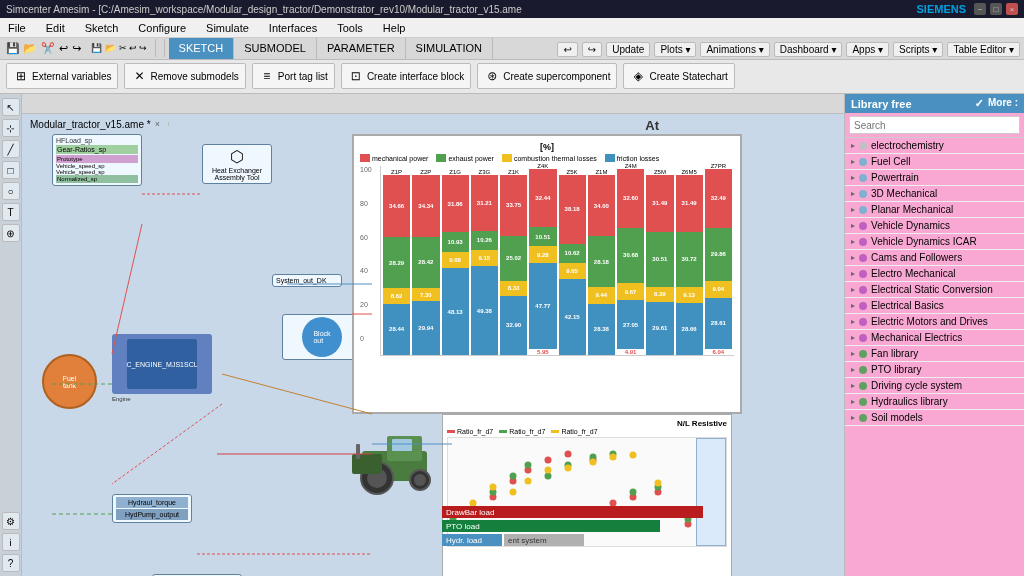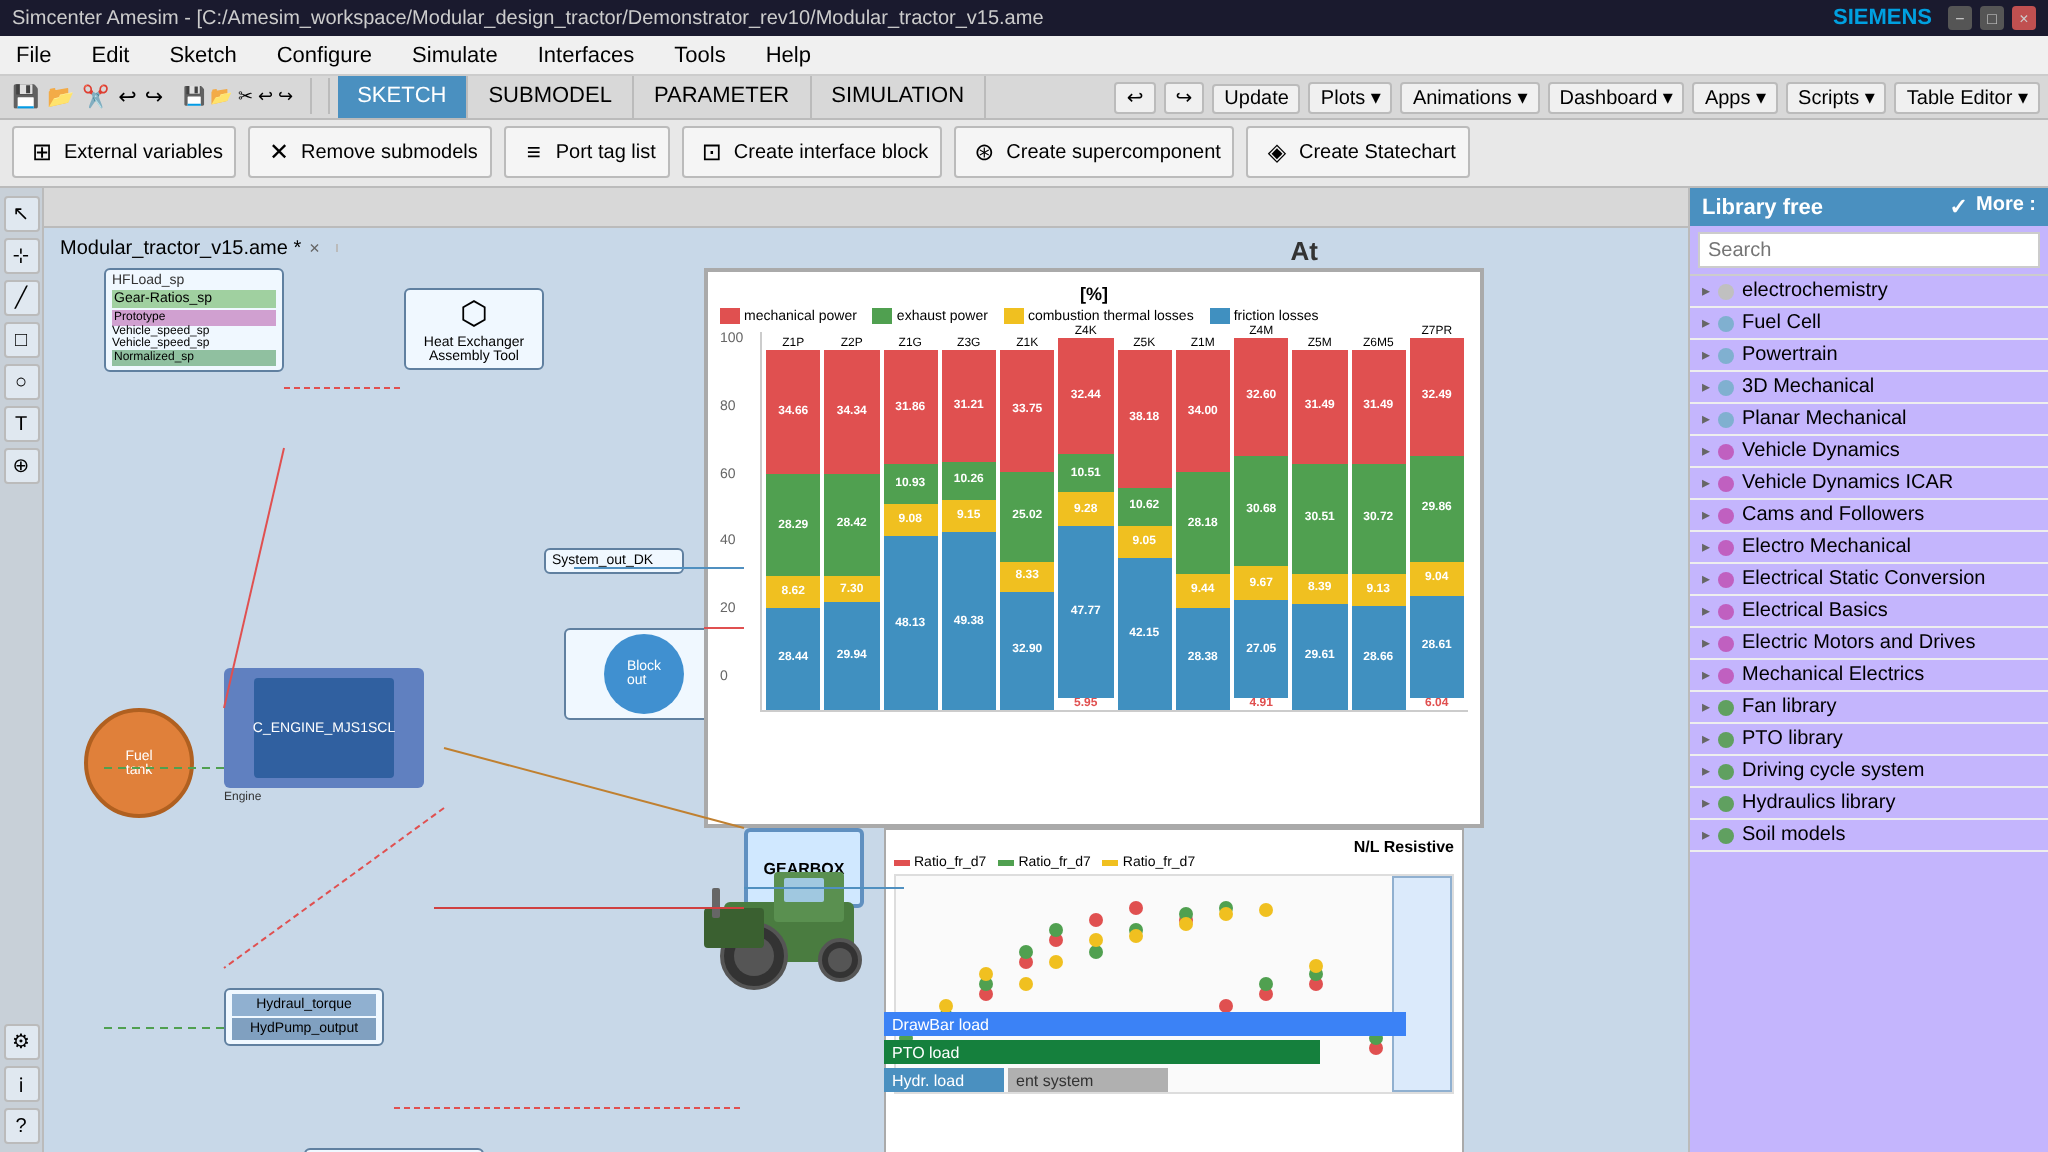--- a/index.html
+++ b/index.html
@@ -206,21 +206,21 @@
       position: absolute;
       bottom: 20px;
       left: 420px;
       width: 290px;
       height: 50px;
     }
 
     
     #library-tree {
       width: 180px;
-      background: #c4b5fd;
+      background: #f9a8d4;
       border-left: 1px solid #bbb;
       display: flex;
       flex-direction: column;
     }
     #library-header {
       background: #4a90c0;
       color: white;
       padding: 3px 6px;
       font-size: 11px;
       font-weight: bold;
@@ -427,21 +427,20 @@
 
       <div style="position:absolute;left:20px;top:240px;width:55px;height:55px;background:#e0803a;border-radius:50%;border:2px solid #b06020;display:flex;align-items:center;justify-content:center;font-size:7px;color:white;text-align:center;">Fuel<br>tank</div>
 
       <div style="position:absolute;left:90px;top:220px;width:100px;height:70px;">
         <div style="background:#6080c0;width:100%;height:60px;border-radius:3px;display:flex;align-items:center;justify-content:center;">
           <div style="background:#3060a0;width:70px;height:50px;border-radius:2px;display:flex;align-items:center;justify-content:center;font-size:7px;color:white;text-align:center;">C_ENGINE_MJS1SCL</div>
         </div>
         <div style="font-size:6px;color:#333;margin-top:2px;">Engine</div>
       </div>
 
-      <div class="gearbox-block" style="left:350px;top:300px;">GEARBOX</div>
 
       <div class="node-block" style="left:90px;top:380px;width:80px;">
         <div style="background:#90b0d0;padding:2px;font-size:7px;text-align:center;">Hydraul_torque</div>
         <div style="background:#80a0c0;padding:2px;font-size:7px;text-align:center;margin-top:1px;">HydPump_output</div>
       </div>
 
       <div class="node-block" style="left:130px;top:460px;width:90px;">
         
         
       </div>
@@ -671,21 +670,21 @@
             <div style="position: absolute; left: 210px; top: 45%; width: 7px; height: 7px; background: rgb(80, 160, 80); border-radius: 50%; transform: translate(-50%, -50%);"></div>
             <div style="position: absolute; left: 210px; top: 42%; width: 7px; height: 7px; background: rgb(240, 192, 32); border-radius: 50%; transform: translate(-50%, -50%);"></div>
             <div style="position: absolute; left: 240px; top: 80%; width: 7px; height: 7px; background: rgb(224, 80, 80); border-radius: 50%; transform: translate(-50%, -50%);"></div>
             <div style="position: absolute; left: 240px; top: 75%; width: 7px; height: 7px; background: rgb(80, 160, 80); border-radius: 50%; transform: translate(-50%, -50%);"></div>
             <div style="position: absolute; left: 240px; top: 70%; width: 7px; height: 7px; background: rgb(240, 192, 32); border-radius: 50%; transform: translate(-50%, -50%);"></div>
             <div style="position: absolute; right: 0px; top: 0px; width: 30px; height: 100%; background: rgba(150, 200, 255, 0.3); border: 1px solid rgb(144, 176, 208);"></div>
           </div>
       </div>
 
       <div id="load-bars">
-        <div style="height:12px;background:#3b82f6;width:90%;display:flex;align-items:center;padding-left:4px;font-size:8px;color:white;margin-bottom:2px;">DrawBar load</div>
+        <div style="height:12px;background:#b91c1c;width:90%;display:flex;align-items:center;padding-left:4px;font-size:8px;color:white;margin-bottom:2px;">DrawBar load</div>
         <div style="height:12px;background:#15803d;width:75%;display:flex;align-items:center;padding-left:4px;font-size:8px;color:white;margin-bottom:2px;">PTO load</div>
         <div style="display:flex;gap:2px;">
           <div style="height:12px;background:#4a90c0;width:60px;display:flex;align-items:center;padding-left:4px;font-size:8px;color:white;">Hydr. load</div>
           <div style="height:12px;background:#b0b0b0;width:80px;display:flex;align-items:center;padding-left:4px;font-size:8px;color:#333;">ent system</div>
         </div>
       </div>
 
       <div class="at-text" style="position:absolute;top:4px;right:185px;font-size:13px;font-weight:bold;color:#333;">At</div>
 
       <svg style="position:absolute;top:0;left:0;width:100%;height:100%;pointer-events:none;">

